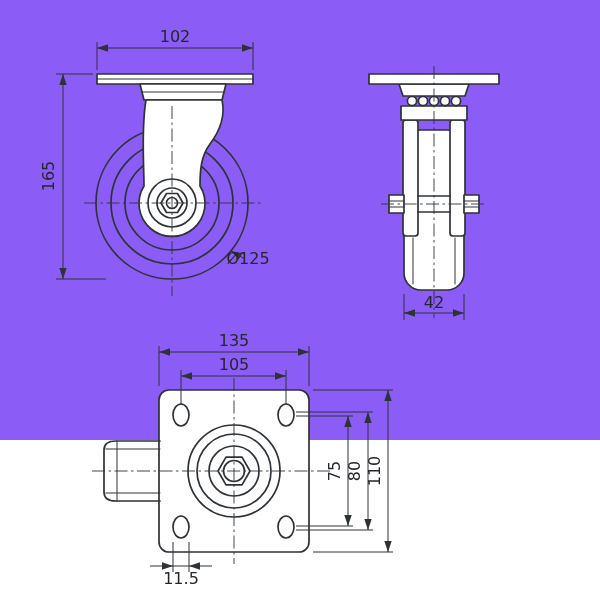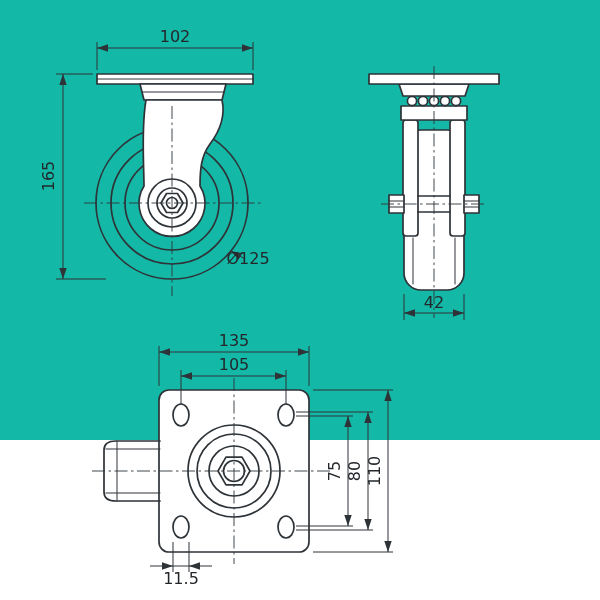--- a/index.html
+++ b/index.html
@@ -1,16 +1,16 @@
 <!DOCTYPE html>
 <html><head>
 <meta charset="utf-8">
 <style>
   html,body{margin:0;padding:0;background:#ffffff;width:600px;height:600px;overflow:hidden}
-  .sheet{width:600px;height:440px;background:#14b8a6}
+  .sheet{width:600px;height:440px;background:#8b5cf6}
   svg{display:block}
   
   .o{fill:none;stroke:#2e3338;stroke-width:1.7;stroke-linejoin:round;stroke-linecap:round}
   
   .ow{fill:#ffffff;stroke:#2e3338;stroke-width:1.7;stroke-linejoin:round}
   
   .t{fill:none;stroke:#2e3338;stroke-width:1;stroke-linecap:round}
   
   .c{fill:none;stroke:#2e3338;stroke-width:0.9;stroke-dasharray:13 3.5 2.5 3.5}
   

